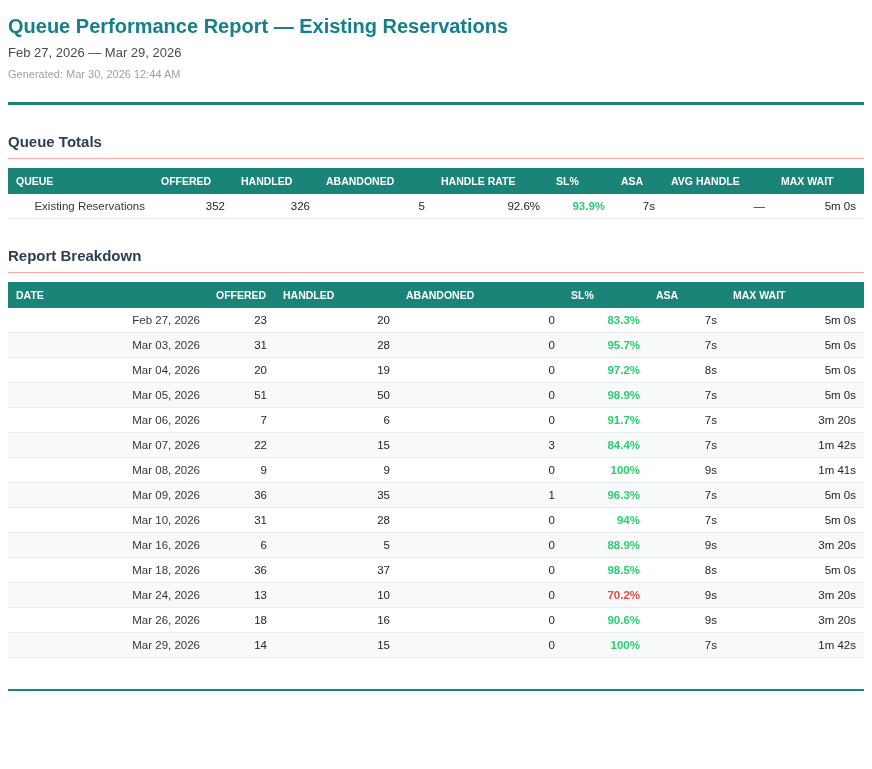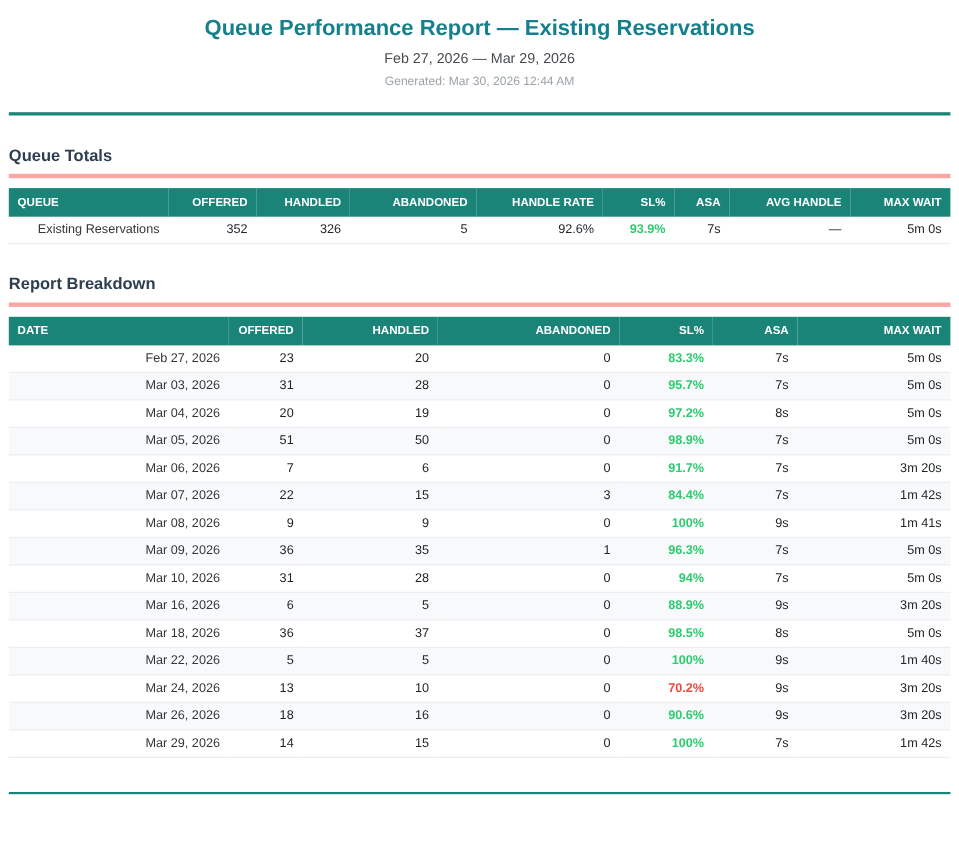--- a/index.html
+++ b/index.html
@@ -7,21 +7,21 @@
   body {
     width: 872px;
     height: 769px;
     overflow: hidden;
     font-family: "Liberation Sans", "DejaVu Sans", sans-serif;
     color: #212529;
   }
   .page { padding: 12px 8px 0 8px; }
 
   
-  .report-header { text-align: center; }
+  .report-header { text-align: left; }
   .report-title {
     font-size: 20px;
     line-height: 28px;
     font-weight: 700;
     color: #15808c;
   }
   .report-subtitle {
     margin-top: 4px;
     font-size: 13px;
     line-height: 18px;
@@ -45,37 +45,37 @@
   }
 
   
   .section-heading {
     margin-top: 28px;
     font-size: 15px;
     line-height: 18px;
     font-weight: 700;
     color: #2c3e50;
     padding-bottom: 7px;
-    border-bottom: 4px solid #fca5a5;
+    border-bottom: 1px solid #fca5a5;
   }
 
   
   table {
     margin-top: 9px;
     width: 856px;
     table-layout: fixed;
     border-collapse: collapse;
   }
   thead th {
     background: #1b8478;
     color: #ffffff;
     font-size: 10.5px;
     font-weight: 700;
     text-transform: uppercase;
-    text-align: right;
+    text-align: left;
     padding: 7px 8px;
     white-space: nowrap;
   }
   thead th.left { text-align: left; }
   tbody td {
     font-size: 11.5px;
     text-align: right;
     padding: 6px 8px;
     border-bottom: 1px solid #e9ecef;
     white-space: nowrap;
@@ -259,29 +259,20 @@
           <tr>
             <td class="left">Mar 18, 2026</td>
             <td>36</td>
             <td>37</td>
             <td>0</td>
             <td class="sl-good">98.5%</td>
             <td>8s</td>
             <td>5m 0s</td>
           </tr>
           <tr>
-            <td class="left">Mar 22, 2026</td>
-            <td>5</td>
-            <td>5</td>
-            <td>0</td>
-            <td class="sl-good">100%</td>
-            <td>9s</td>
-            <td>1m 40s</td>
-          </tr>
-          <tr>
             <td class="left">Mar 24, 2026</td>
             <td>13</td>
             <td>10</td>
             <td>0</td>
             <td class="sl-bad">70.2%</td>
             <td>9s</td>
             <td>3m 20s</td>
           </tr>
           <tr>
             <td class="left">Mar 26, 2026</td>

